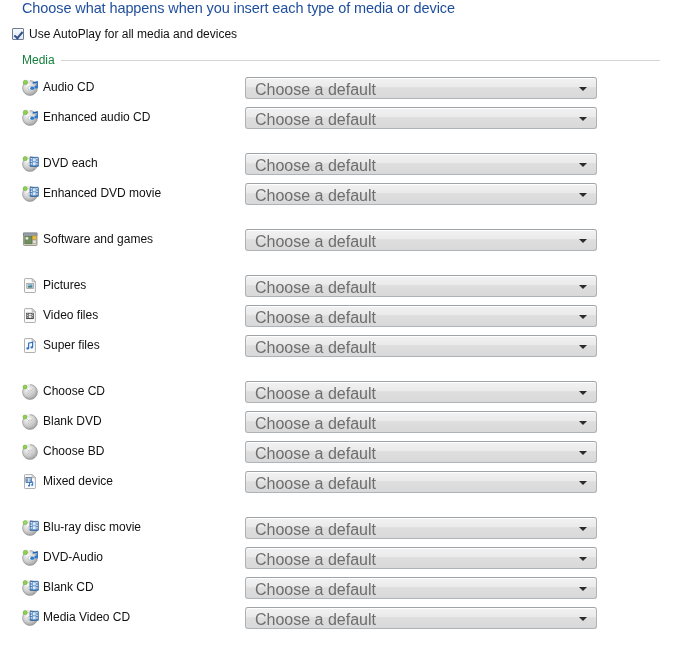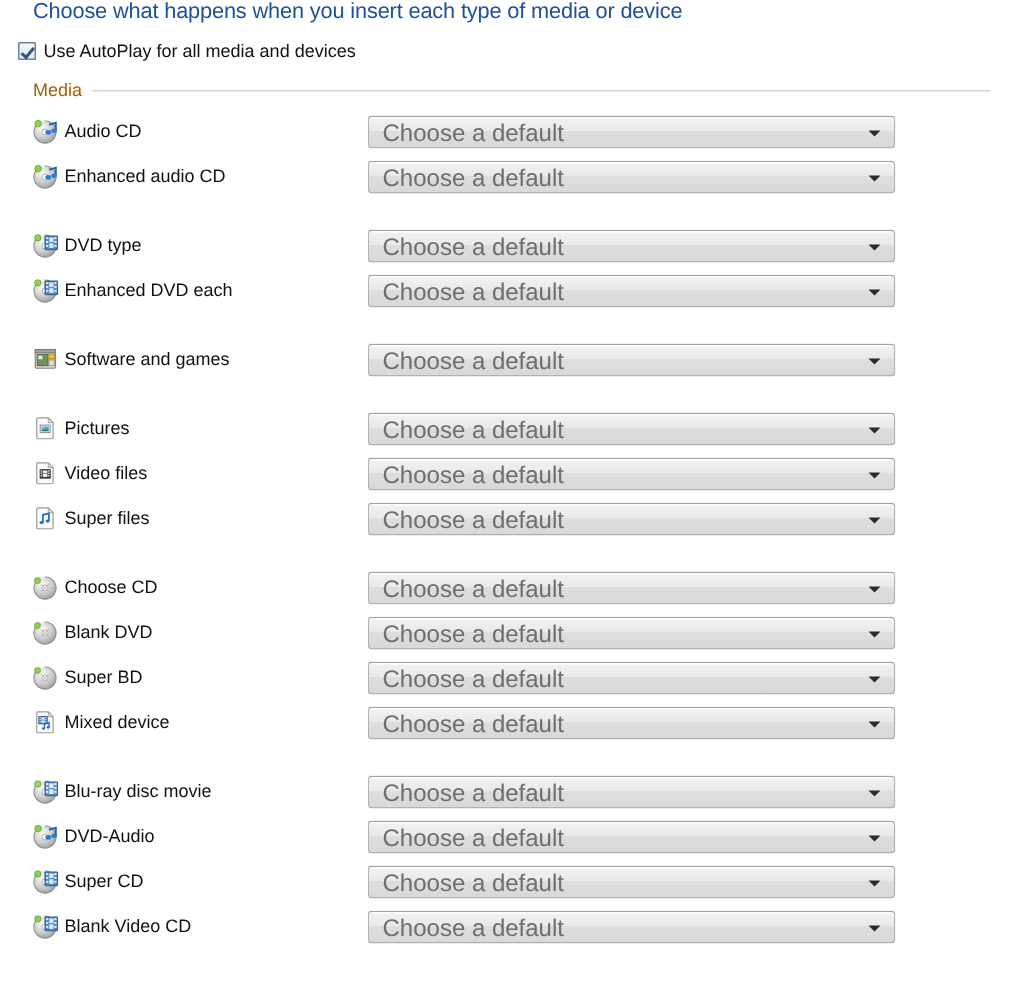--- a/index.html
+++ b/index.html
@@ -69,21 +69,21 @@
     position: absolute;
     left: 22px;
     top: 53px;
     right: 16px;
     display: flex;
     align-items: center;
     gap: 6px;
   }
   #media-group-label {
     font-size: 12px;
-    color: #a16207;
+    color: #15803d;
     white-space: nowrap;
   }
   #media-group-rule {
     flex: 1 1 auto;
     height: 1px;
     background: #d4d4d4;
   }
 
   
   #rows {
@@ -243,21 +243,21 @@
           <rect x="8.7" y="5.6" width="1.5" height="1.4"></rect>
           <rect x="8.7" y="8.2" width="1.5" height="1.4"></rect>
           <rect x="14.2" y="3.0" width="1.5" height="1.4"></rect>
           <rect x="14.2" y="5.6" width="1.5" height="1.4"></rect>
           <rect x="14.2" y="8.2" width="1.5" height="1.4"></rect>
           <rect x="10.8" y="3.3" width="2.9" height="3.1"></rect>
           <rect x="10.8" y="7.2" width="2.9" height="3.1"></rect>
         </g>
     </svg>
       </span>
-    <span class="row-label">DVD type</span>
+    <span class="row-label">DVD each</span>
     <div class="combo">
       <span class="combo-text">Choose a default</span>
       <span class="combo-arrow"></span>
     </div>
     </div>
     <div class="media-row gap-after">
     <span class="row-icon">
     <svg width="17" height="17" viewBox="0 0 17 17">
       <defs>
         <radialGradient id="g_4a88c8" cx="38%" cy="32%" r="75%">
@@ -277,21 +277,21 @@
           <rect x="8.7" y="5.6" width="1.5" height="1.4"></rect>
           <rect x="8.7" y="8.2" width="1.5" height="1.4"></rect>
           <rect x="14.2" y="3.0" width="1.5" height="1.4"></rect>
           <rect x="14.2" y="5.6" width="1.5" height="1.4"></rect>
           <rect x="14.2" y="8.2" width="1.5" height="1.4"></rect>
           <rect x="10.8" y="3.3" width="2.9" height="3.1"></rect>
           <rect x="10.8" y="7.2" width="2.9" height="3.1"></rect>
         </g>
     </svg>
       </span>
-    <span class="row-label">Enhanced DVD each</span>
+    <span class="row-label">Enhanced DVD movie</span>
     <div class="combo">
       <span class="combo-text">Choose a default</span>
       <span class="combo-arrow"></span>
     </div>
     </div>
     <div class="media-row gap-after">
     <span class="row-icon">
         <svg width="17" height="17" viewBox="0 0 17 17">
           <rect x="1.5" y="2.0" width="13.5" height="12.5" rx="0.8" fill="#d9d4c8" stroke="#8a8577" stroke-width="0.8"></rect>
           <rect x="1.5" y="2.0" width="13.5" height="2.2" fill="#9aa3b0" stroke="#6d7682" stroke-width="0.6"></rect>
@@ -432,21 +432,21 @@
       <circle cx="8" cy="9" r="2.0" fill="#ffffff" stroke="#a9a9a9" stroke-width="0.6"></circle>
       <path d="M2.3 5.2 A7.3 7.3 0 0 1 8 1.6" fill="none" stroke="#ffffff" stroke-width="1.2" opacity="0.85"></path>
 
         <circle cx="3.0" cy="4.0" r="2.0" fill="#8fd14f" stroke="#5fa22e" stroke-width="0.5"></circle>
         <g stroke="#bdbdbd" stroke-width="0.7" opacity="0.9">
           <line x1="5.2" y1="6.2" x2="10.8" y2="11.8"></line>
           <line x1="10.8" y1="6.2" x2="5.2" y2="11.8"></line>
         </g>
     </svg>
       </span>
-    <span class="row-label">Super BD</span>
+    <span class="row-label">Choose BD</span>
     <div class="combo">
       <span class="combo-text">Choose a default</span>
       <span class="combo-arrow"></span>
     </div>
     </div>
     <div class="media-row gap-after">
     <span class="row-icon">
         <svg width="17" height="17" viewBox="0 0 17 17">
           <path d="M3.2 1.6 h7.0 l3.2 3.2 v10.0 a0.7 0.7 0 0 1 -0.7 0.7 h-9.5 a0.7 0.7 0 0 1 -0.7 -0.7 v-12.5 a0.7 0.7 0 0 1 0.7 -0.7 z" fill="#fbfbfb" stroke="#9b9b9b" stroke-width="0.8"></path>
           <path d="M10.2 1.6 v3.2 h3.2 z" fill="#e2e2e2" stroke="#9b9b9b" stroke-width="0.6"></path>
@@ -553,21 +553,21 @@
           <rect x="8.7" y="5.6" width="1.5" height="1.4"></rect>
           <rect x="8.7" y="8.2" width="1.5" height="1.4"></rect>
           <rect x="14.2" y="3.0" width="1.5" height="1.4"></rect>
           <rect x="14.2" y="5.6" width="1.5" height="1.4"></rect>
           <rect x="14.2" y="8.2" width="1.5" height="1.4"></rect>
           <rect x="10.8" y="3.3" width="2.9" height="3.1"></rect>
           <rect x="10.8" y="7.2" width="2.9" height="3.1"></rect>
         </g>
     </svg>
       </span>
-    <span class="row-label">Super CD</span>
+    <span class="row-label">Blank CD</span>
     <div class="combo">
       <span class="combo-text">Choose a default</span>
       <span class="combo-arrow"></span>
     </div>
     </div>
     <div class="media-row">
     <span class="row-icon">
     <svg width="17" height="17" viewBox="0 0 17 17">
       <defs>
         <radialGradient id="g_4a88c8" cx="38%" cy="32%" r="75%">
@@ -587,19 +587,19 @@
           <rect x="8.7" y="5.6" width="1.5" height="1.4"></rect>
           <rect x="8.7" y="8.2" width="1.5" height="1.4"></rect>
           <rect x="14.2" y="3.0" width="1.5" height="1.4"></rect>
           <rect x="14.2" y="5.6" width="1.5" height="1.4"></rect>
           <rect x="14.2" y="8.2" width="1.5" height="1.4"></rect>
           <rect x="10.8" y="3.3" width="2.9" height="3.1"></rect>
           <rect x="10.8" y="7.2" width="2.9" height="3.1"></rect>
         </g>
     </svg>
       </span>
-    <span class="row-label">Blank Video CD</span>
+    <span class="row-label">Media Video CD</span>
     <div class="combo">
       <span class="combo-text">Choose a default</span>
       <span class="combo-arrow"></span>
     </div>
     </div>
   </div>
 
 </body></html>

